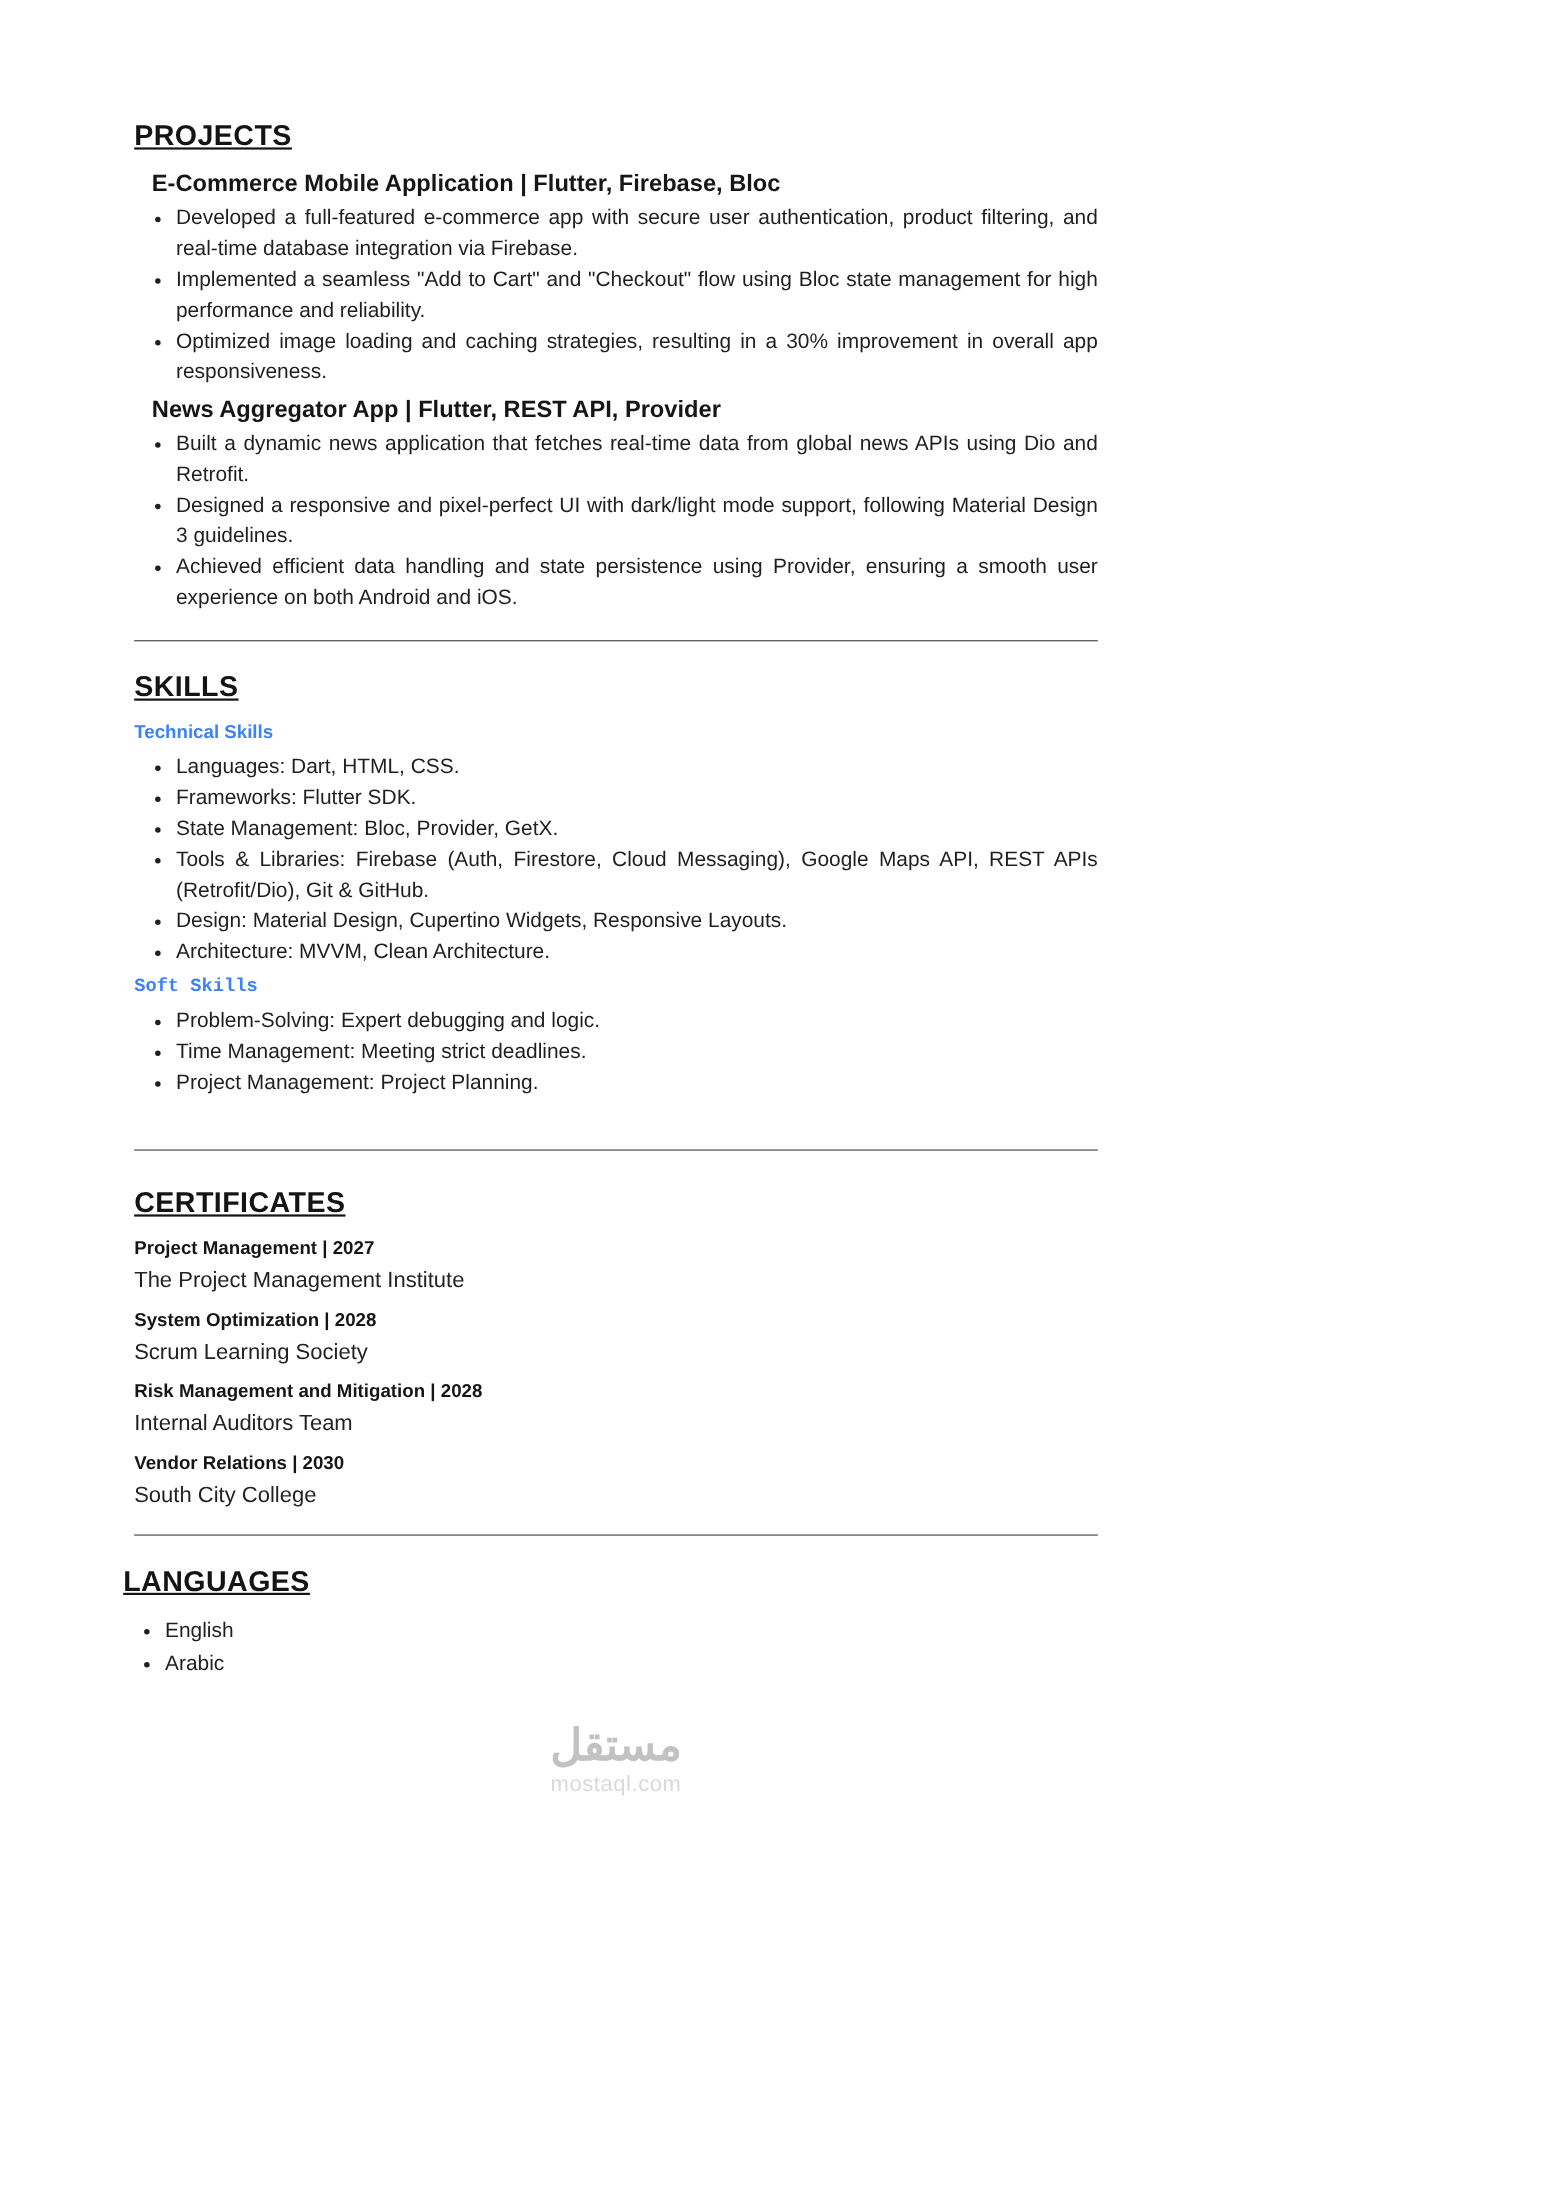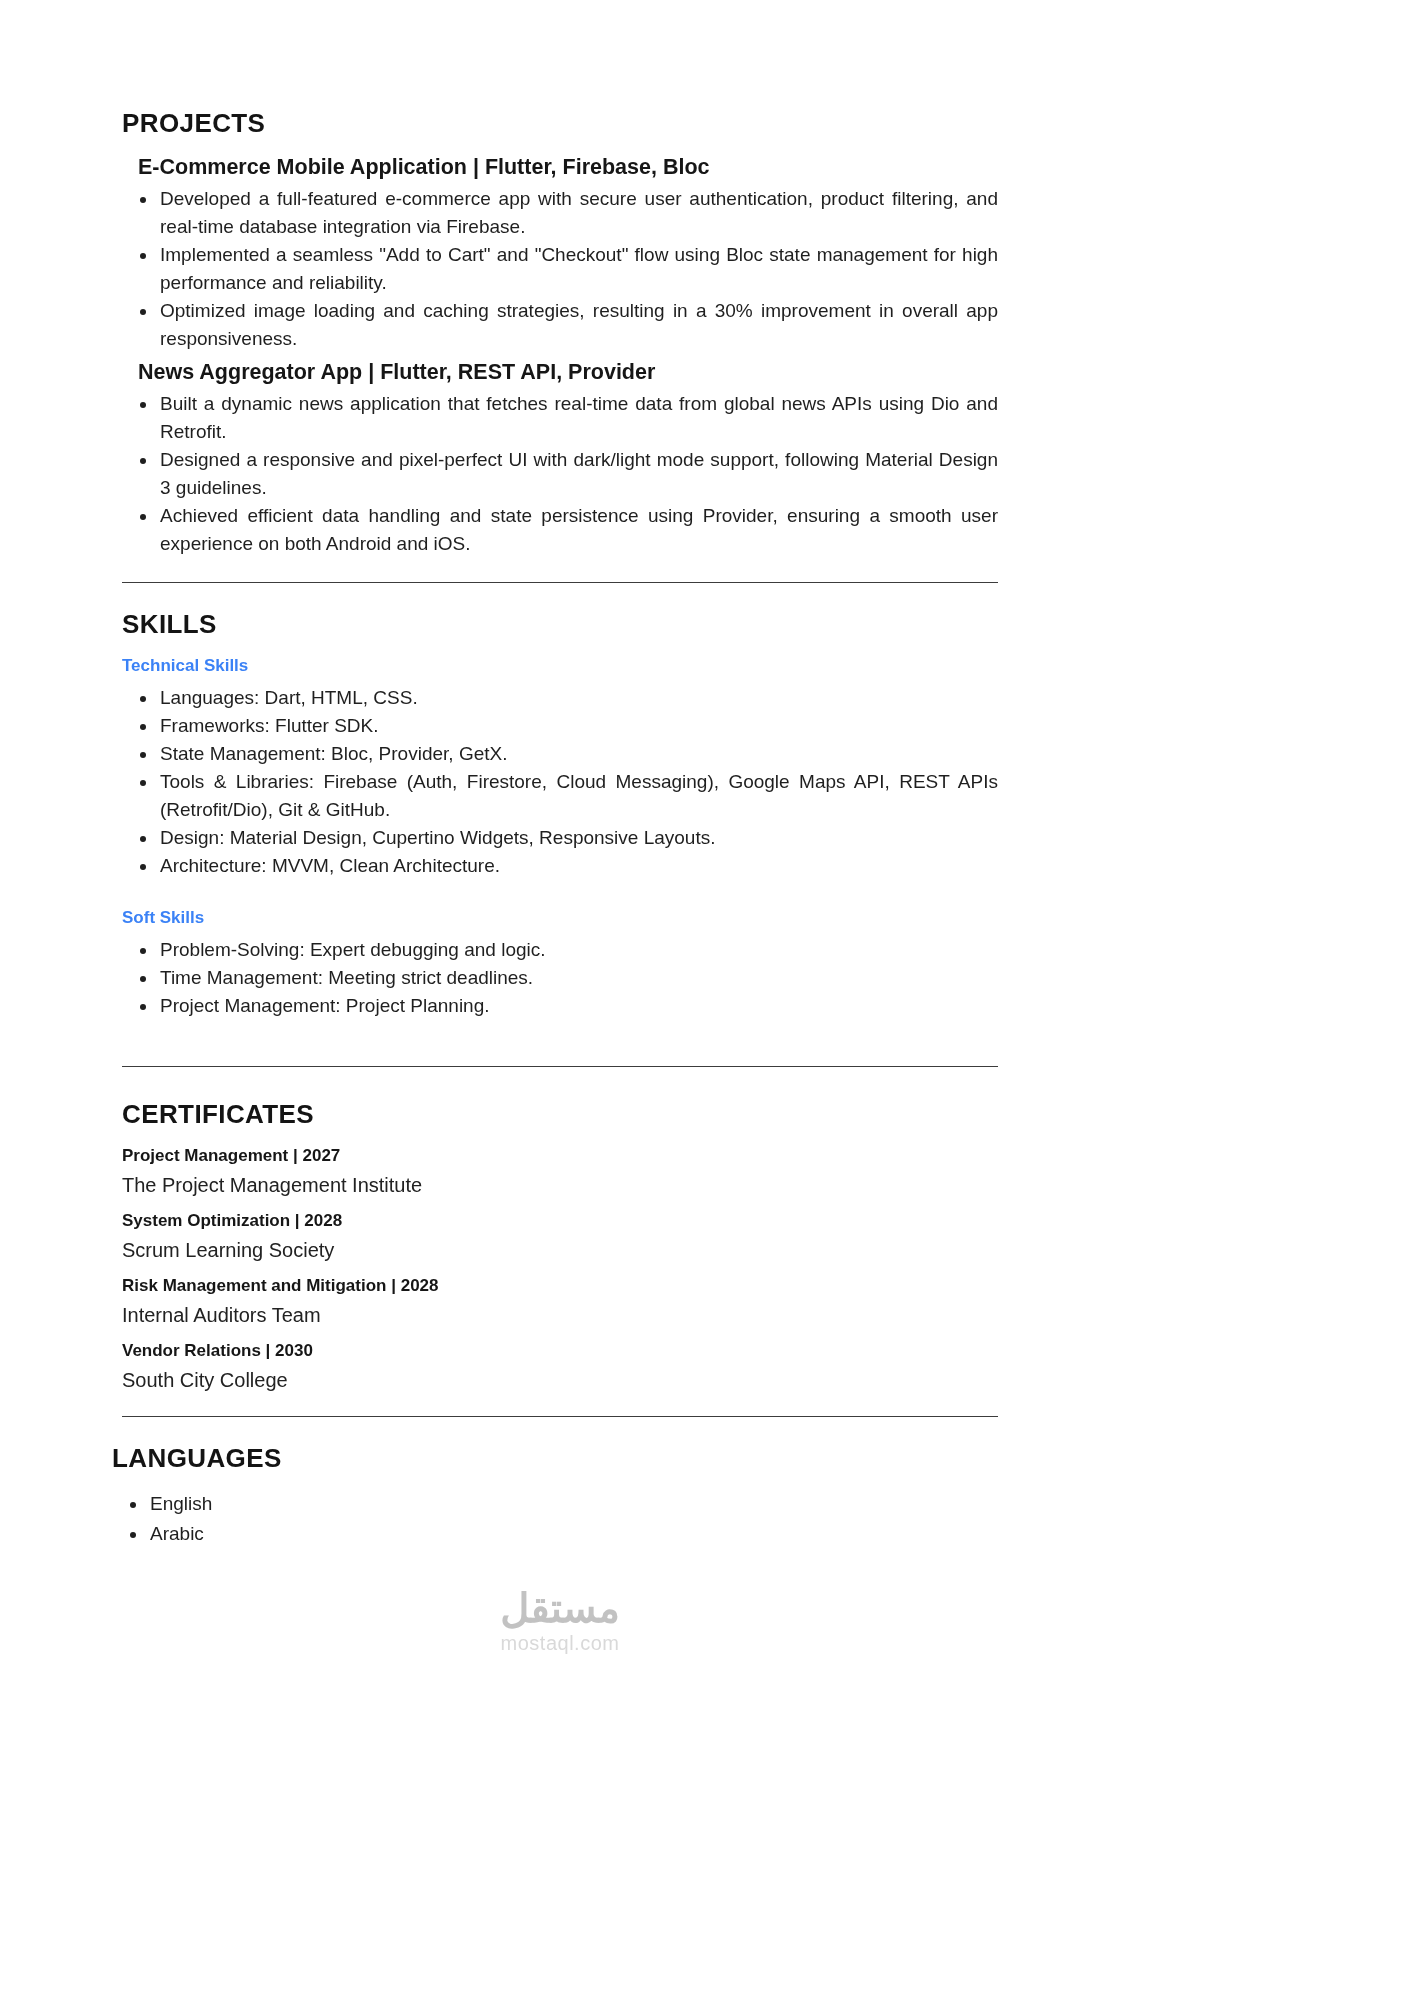--- a/index.html
+++ b/index.html
@@ -20,20 +20,21 @@
     width: 1120px;
     padding: 108px 122px 0 122px;
   }
   .section-heading {
     font-size: 26px;
     font-weight: 800;
     color: #141414;
     letter-spacing: 0.4px;
     margin: 0 0 16px 0;
     font-family: "Liberation Sans", "DejaVu Sans", sans-serif;
+    text-decoration: underline;
   }
   .proj-title {
     font-size: 21.5px;
     font-weight: 700;
     color: #161616;
     margin: 0 0 5px 16px;
   }
   .proj + .proj .proj-title {
     margin-top: 7px;
   }
@@ -61,21 +62,22 @@
     margin-top: 46px;
     margin-bottom: 32px;
   }
   .skill-group-title {
     font-size: 17px;
     font-weight: 700;
     color: #3b82f6;
     margin: 4px 0 8px 0;
   }
   .skill-group + .skill-group .skill-group-title {
-    margin-top: 28px;
+    margin-top: 8px;
+    font-family: Liberation Mono, monospace;
   }
   .cert {
     margin: 0 0 14px 0;
   }
   .cert-title {
     font-size: 17px;
     font-weight: 700;
     color: #161616;
     margin: 0 0 8px 0;
   }

